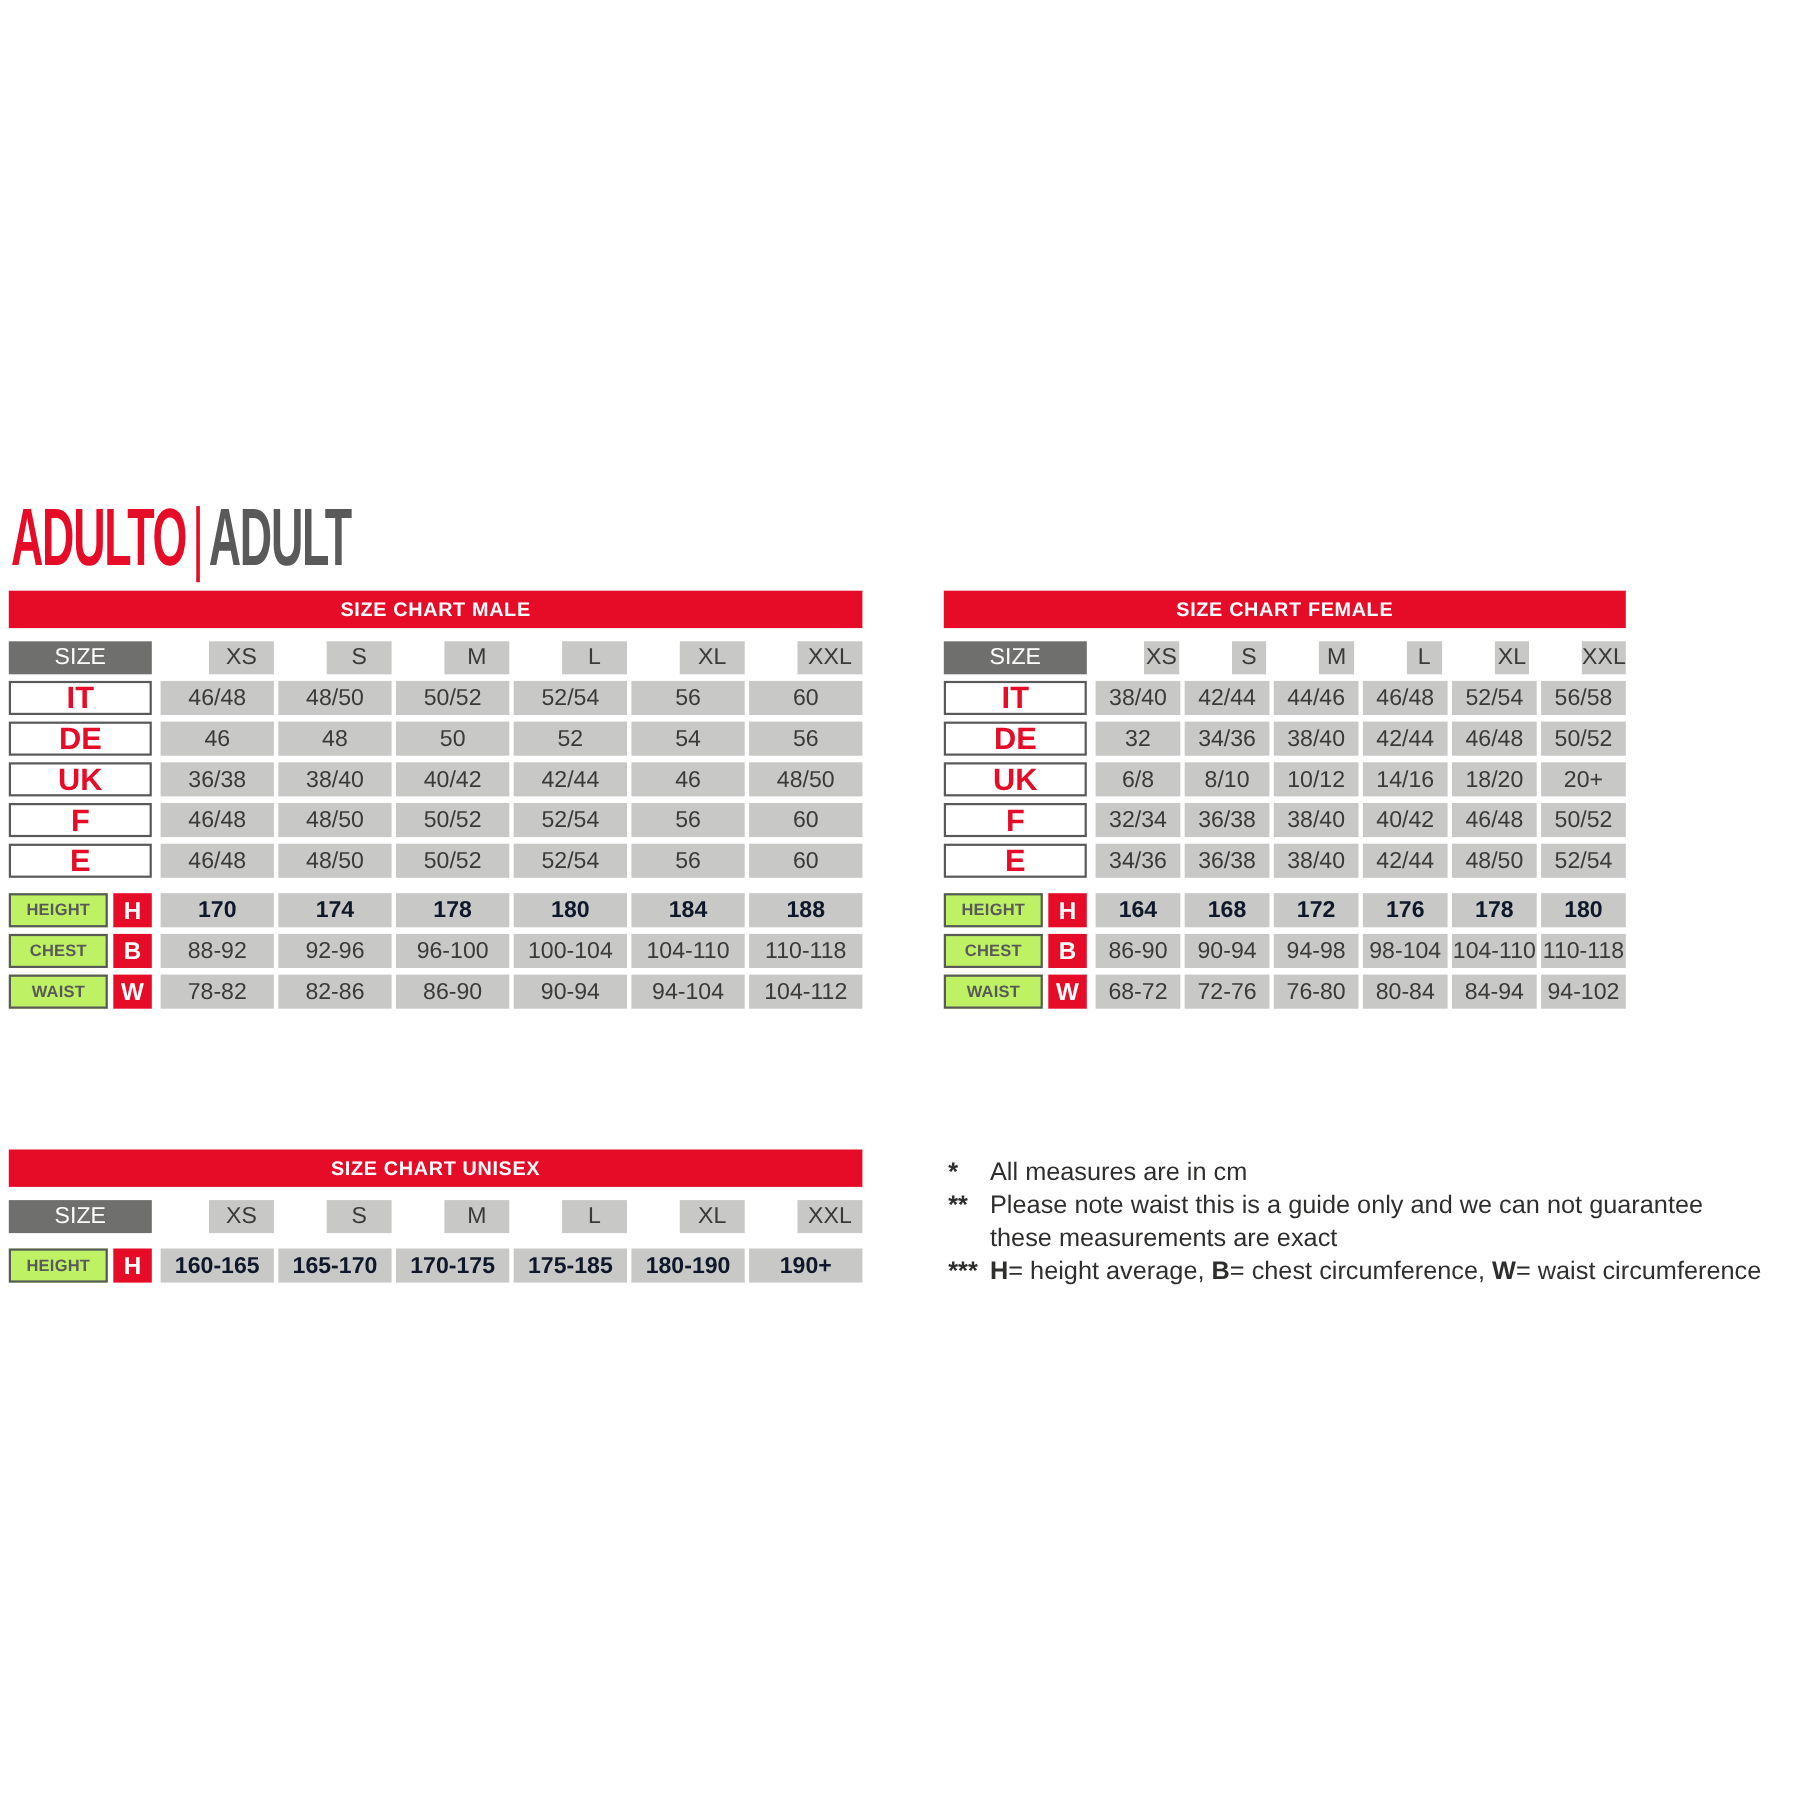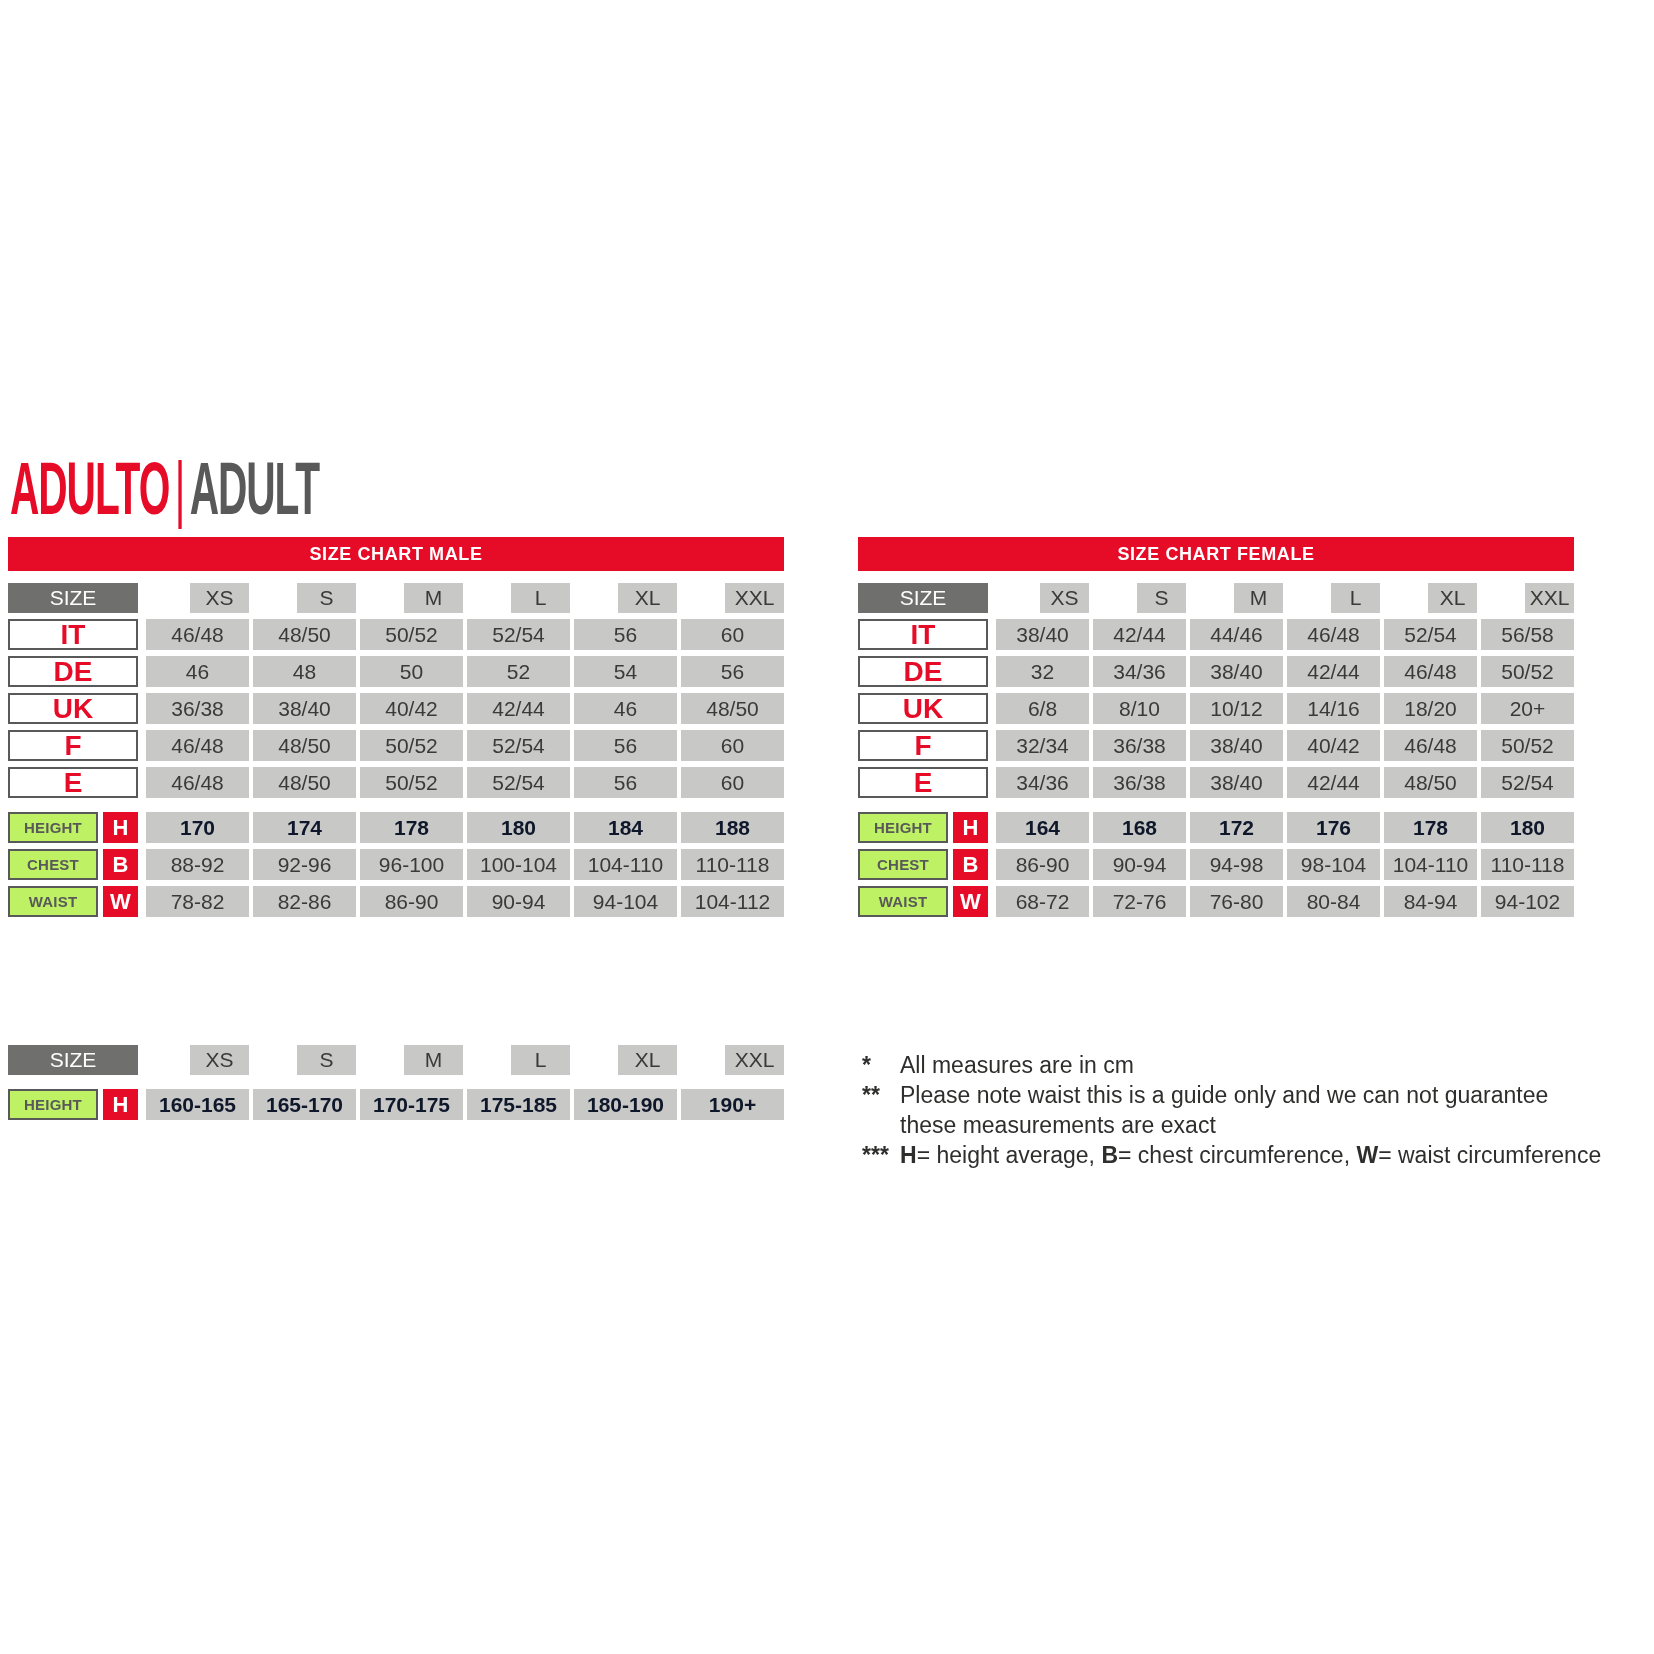--- a/index.html
+++ b/index.html
@@ -21,21 +21,21 @@
     font-size:74px;font-weight:bold;white-space:nowrap;
     transform:scaleX(0.55);transform-origin:left top;
     letter-spacing:-2px;
   }
   .t-red{color:var(--red);}
   .t-sep{color:var(--red);font-weight:normal;margin:0 10px;}
   .t-gray{color:var(--line-gray);}
   
   .size-table{position:absolute;}
   #table-male{left:8px;top:537px;width:776px;}
-  #table-female{left:858px;top:537px;width:716px;}
+  #table-female{left:858px;top:537px;width:620px;}
   #table-unisex{left:8px;top:1045px;width:776px;}
   .band{
     height:34px;line-height:34px;background:var(--red);color:#fff;
     font-weight:bold;font-size:18px;text-align:center;letter-spacing:.6px;
     margin-bottom:12px;
   }
   .row{display:flex;height:31px;margin-bottom:6px;}
   .header-row{height:30px;gap:44px;}
   .label-slot{width:130px;flex:none;margin-right:8px;display:flex;}
   .hcell{
@@ -286,20 +286,21 @@
       </div>
       <div class="dcell">68-72</div>
       <div class="dcell">72-76</div>
       <div class="dcell">76-80</div>
       <div class="dcell">80-84</div>
       <div class="dcell">84-94</div>
       <div class="dcell">94-102</div>
     </div>
   </section>
 <section class="size-table" id="table-unisex">
+    <div class="band">SIZE CHART UNISEX</div>
     <div class="row header-row">
       <div class="label-slot hcell">SIZE</div>
       <div class="dcell hcell">XS</div>
       <div class="dcell hcell">S</div>
       <div class="dcell hcell">M</div>
       <div class="dcell hcell">L</div>
       <div class="dcell hcell">XL</div>
       <div class="dcell hcell">XXL</div>
     </div>
     <div class="measure-gap"></div>

